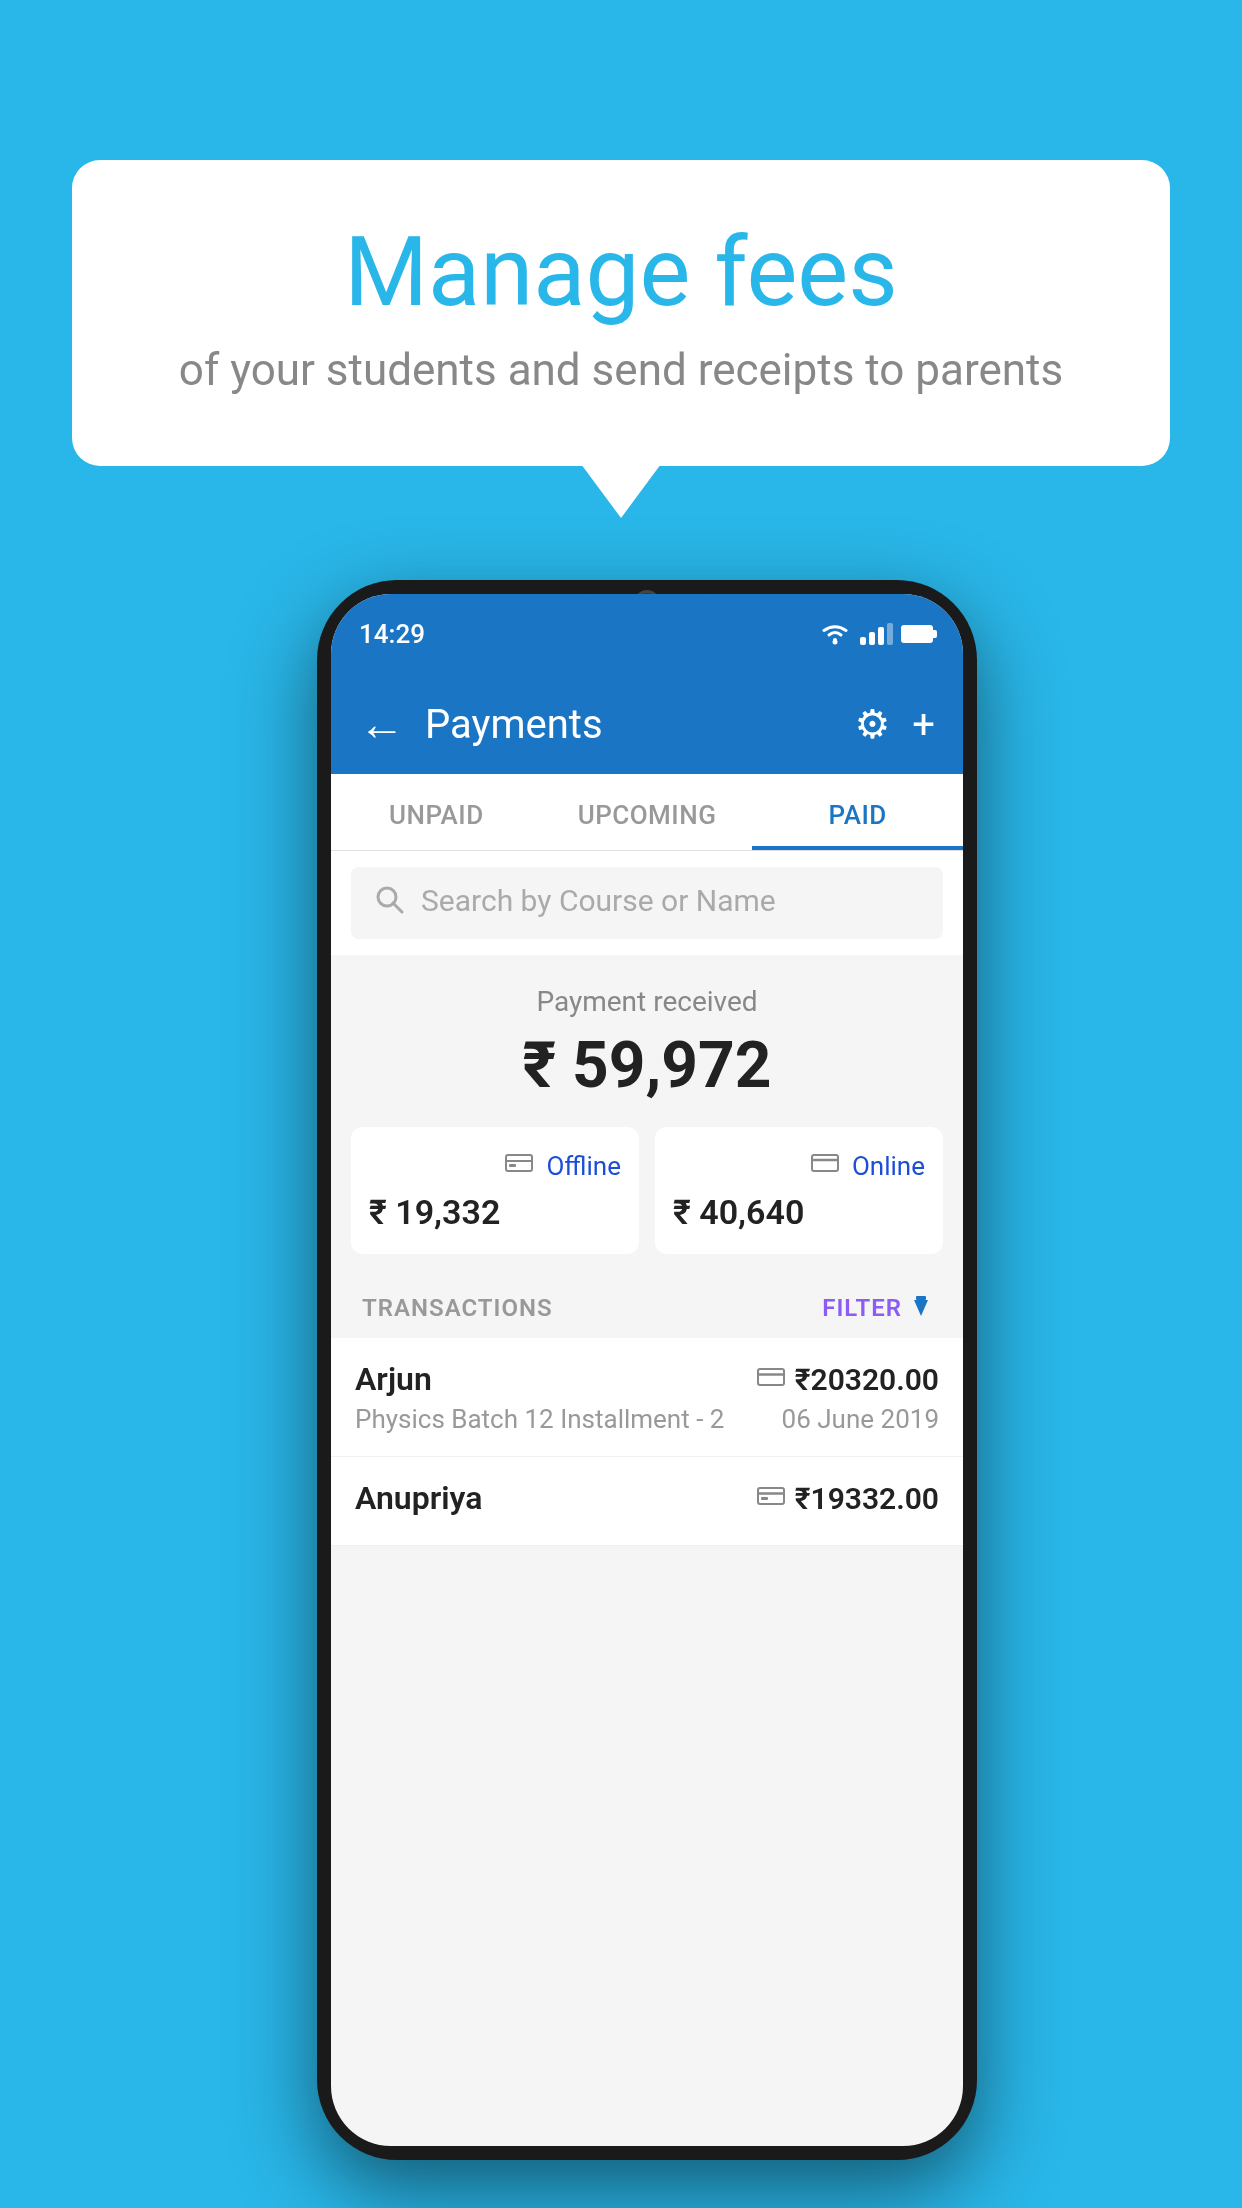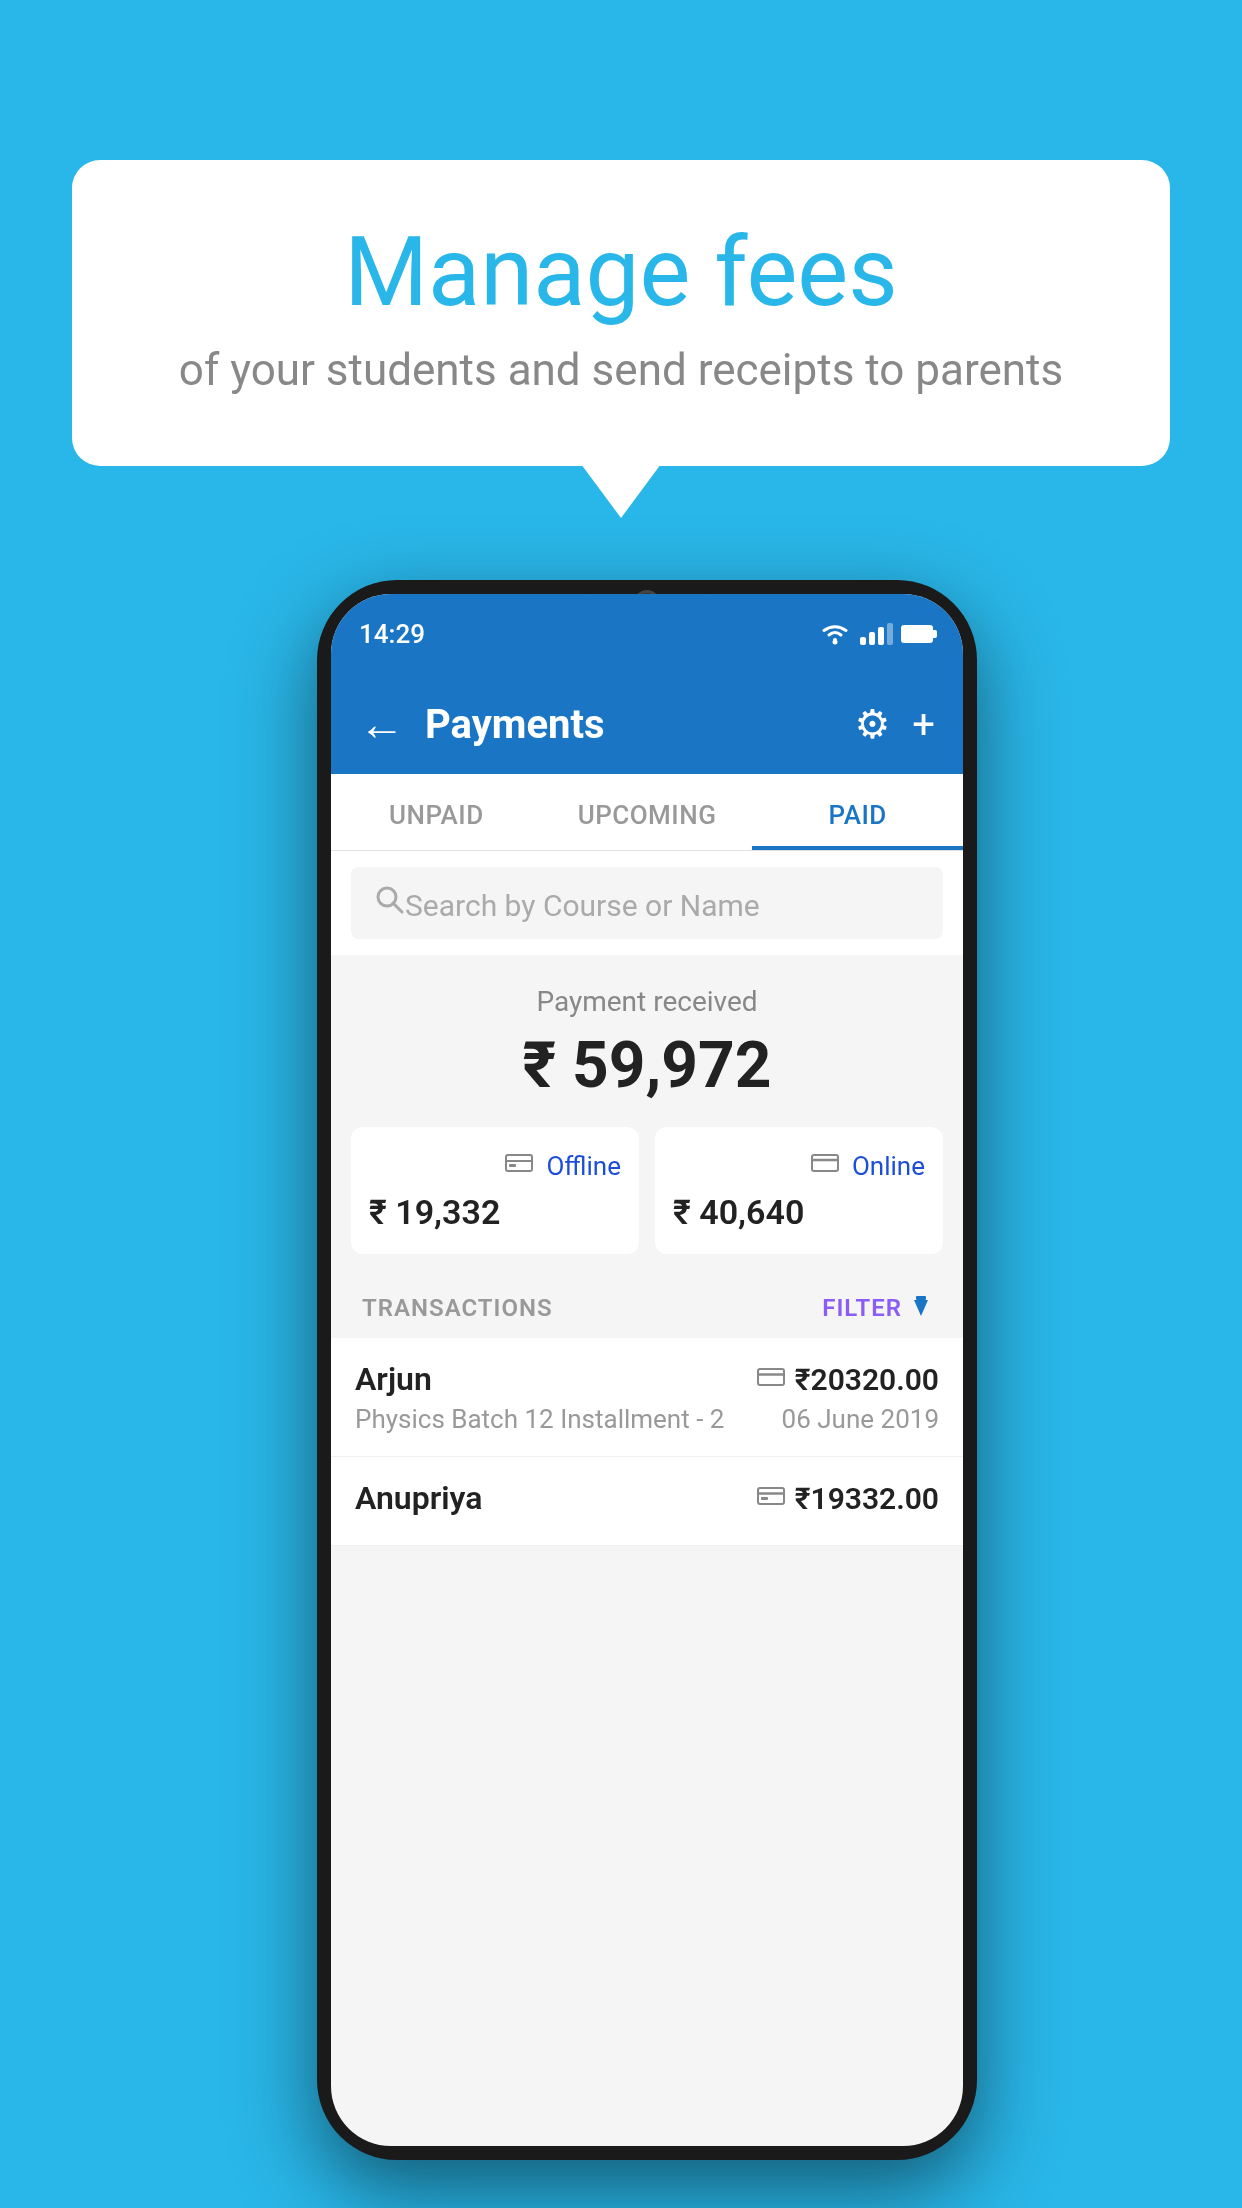--- a/index.html
+++ b/index.html
@@ -144,21 +144,21 @@
       color: white;
       font-size: 46px;
       line-height: 1;
       cursor: pointer;
     }
 
     .app-header-title {
       flex: 1;
       color: white;
       font-size: 40px;
-      font-weight: 700;
+      font-weight: 400;
     }
 
     .app-header-actions {
       display: flex;
       align-items: center;
       gap: 22px;
     }
 
     .header-icon {
       color: white;
@@ -202,23 +202,23 @@
     
     .search-container {
       background: white;
       padding: 16px 20px;
     }
 
     .search-bar {
       background: #f5f5f5;
       border-radius: 8px;
       display: flex;
-      align-items: flex-end;
+      align-items: flex-start;
       padding: 16px 22px;
-      gap: 0;
+      gap: 16px;
     }
 
     .search-icon-inner {
       color: #aaa;
       font-size: 32px;
     }
 
     .search-placeholder {
       color: #aaa;
       font-size: 30px;

